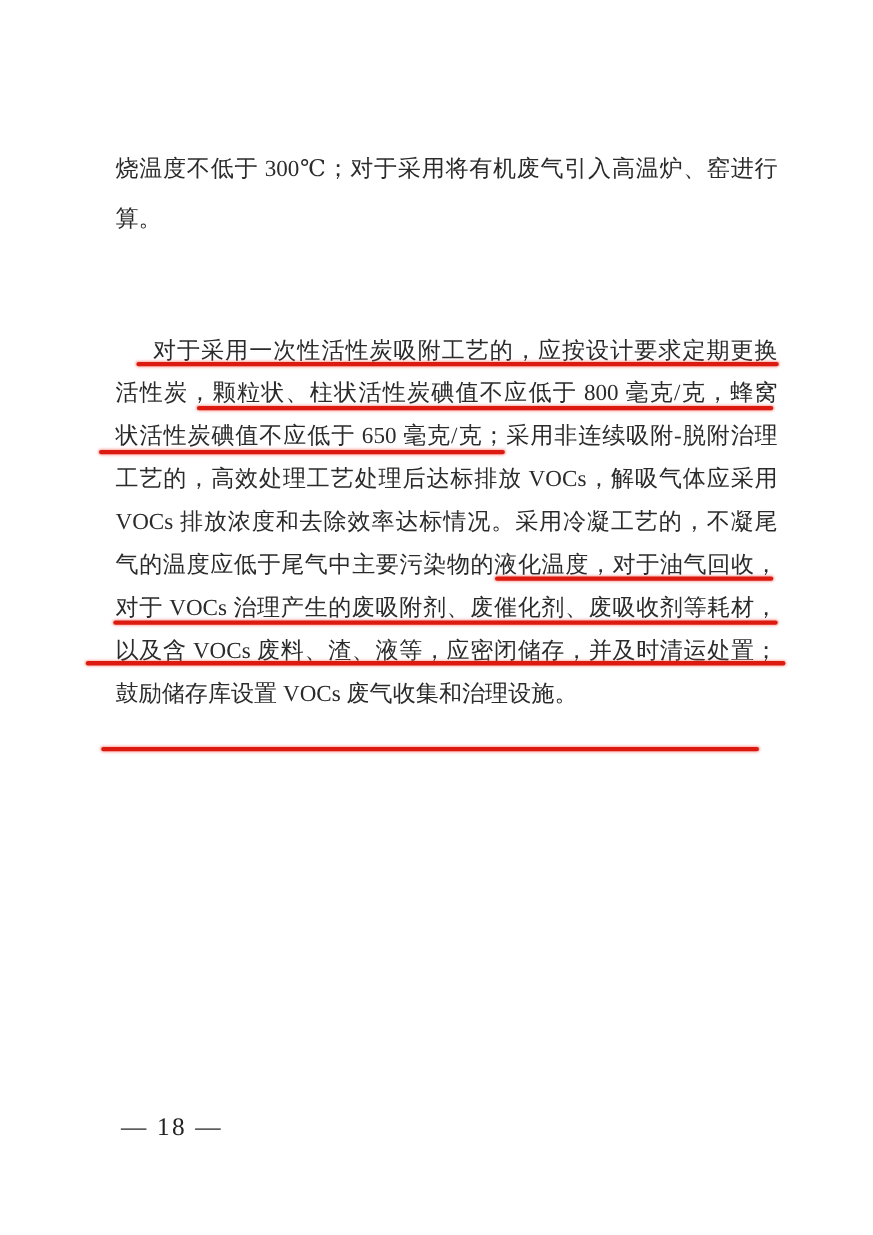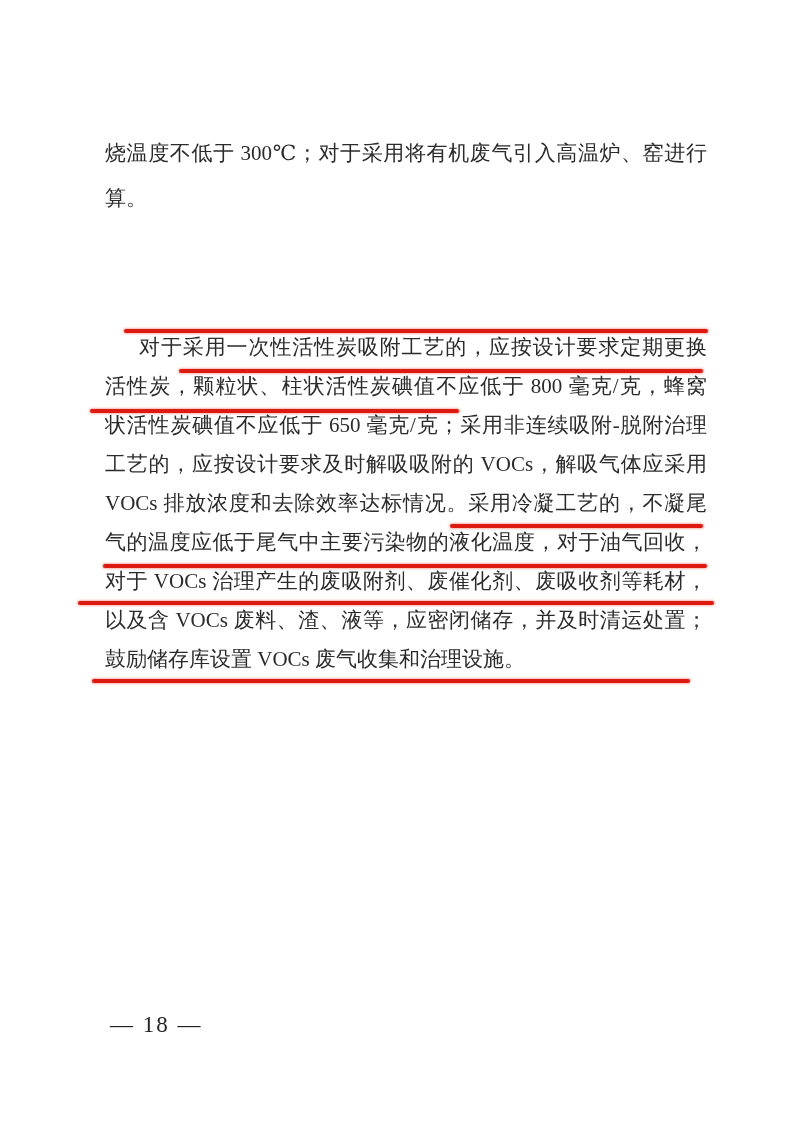--- a/index.html
+++ b/index.html
@@ -13,21 +13,21 @@
     color: #2b2b2b;
   }
   .textblock {
     position: absolute;
     left: 105px;
     width: 602px;
     font-size: 21px;
     color: #2b2b2b;
   }
   #para1 { top: 131px; line-height: 45px; }
-  #para2 { top: 299px; line-height: 39px; margin-top: 29px; }
+  #para2 { top: 299px; line-height: 39px; }
   .line {
     white-space: nowrap;
     text-align: justify;
     text-align-last: justify;
     overflow: visible;
   }
   .line.short {
     text-align: left;
     text-align-last: left;
   }
@@ -80,21 +80,21 @@
 
   <div class="textblock" id="para1">
     <div class="line">烧温度不低于 300℃；对于采用将有机废气引入高温炉、窑进行</div>
     <div class="line short">算。</div>
   </div>
 
   <div class="textblock" id="para2">
     <div class="line indent">对于采用一次性活性炭吸附工艺的，应按设计要求定期更换</div>
     <div class="line">活性炭，颗粒状、柱状活性炭碘值不应低于 800 毫克/克，蜂窝</div>
     <div class="line">状活性炭碘值不应低于 650 毫克/克；采用非连续吸附-脱附治理</div>
-    <div class="line">工艺的，应按设计要求及时解吸吸附的 VOCs，解吸气体应采用</div>
+    <div class="line">工艺的，高效处理工艺处理后达标排放 VOCs，解吸气体应采用</div>
     <div class="line">VOCs 排放浓度和去除效率达标情况。采用冷凝工艺的，不凝尾</div>
     <div class="line">气的温度应低于尾气中主要污染物的液化温度，对于油气回收，</div>
     <div class="line">对于 VOCs 治理产生的废吸附剂、废催化剂、废吸收剂等耗材，</div>
     <div class="line">以及含 VOCs 废料、渣、液等，应密闭储存，并及时清运处置；</div>
     <div class="line short">鼓励储存库设置 VOCs 废气收集和治理设施。</div>
   </div>
 
   <div class="redline" style="top: 329px; left: 124px; width: 584px; background: rgb(221, 26, 16);"></div>
   <div class="redline" style="top: 369px; left: 179px; width: 524px; background: rgb(221, 26, 16);"></div>
   <div class="redline" style="top: 409px; left: 90px; width: 369px; background: rgb(221, 26, 16);"></div>

